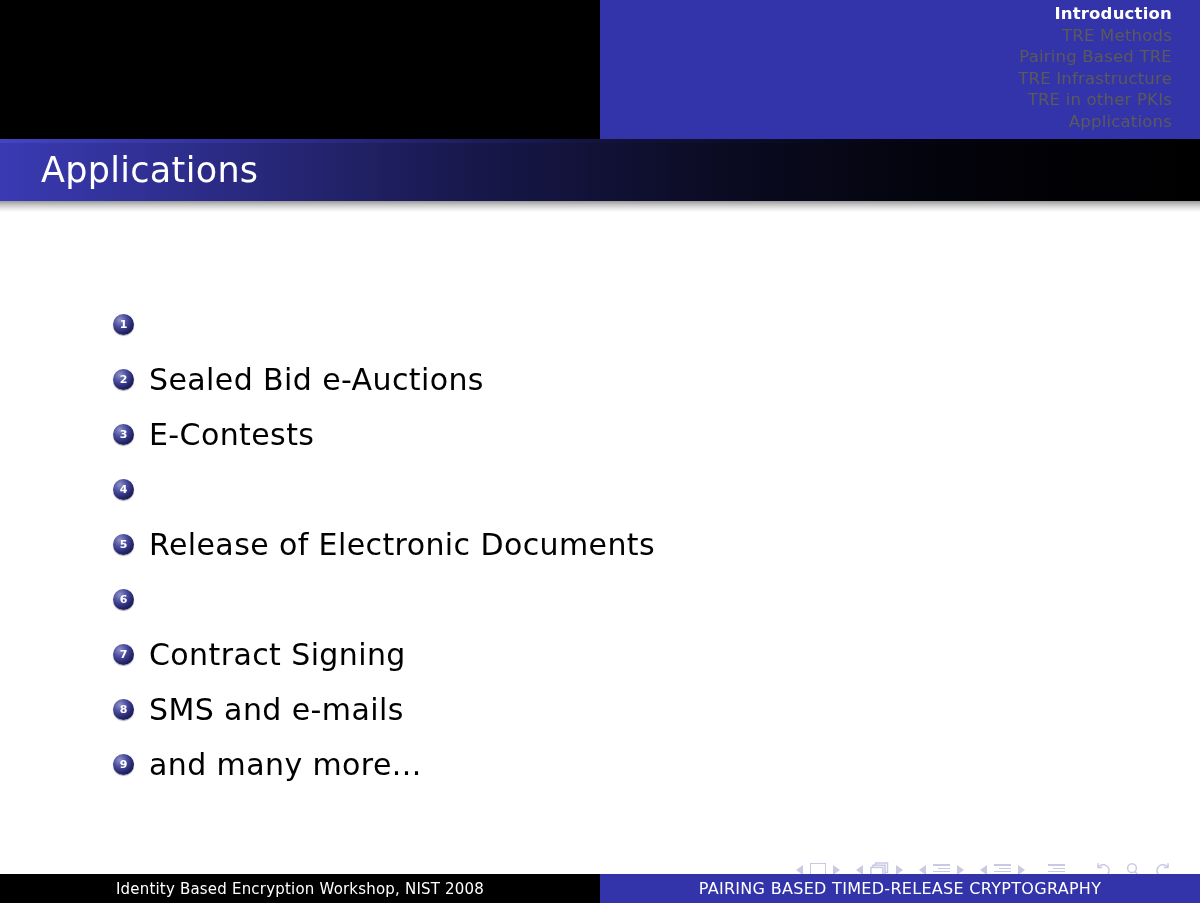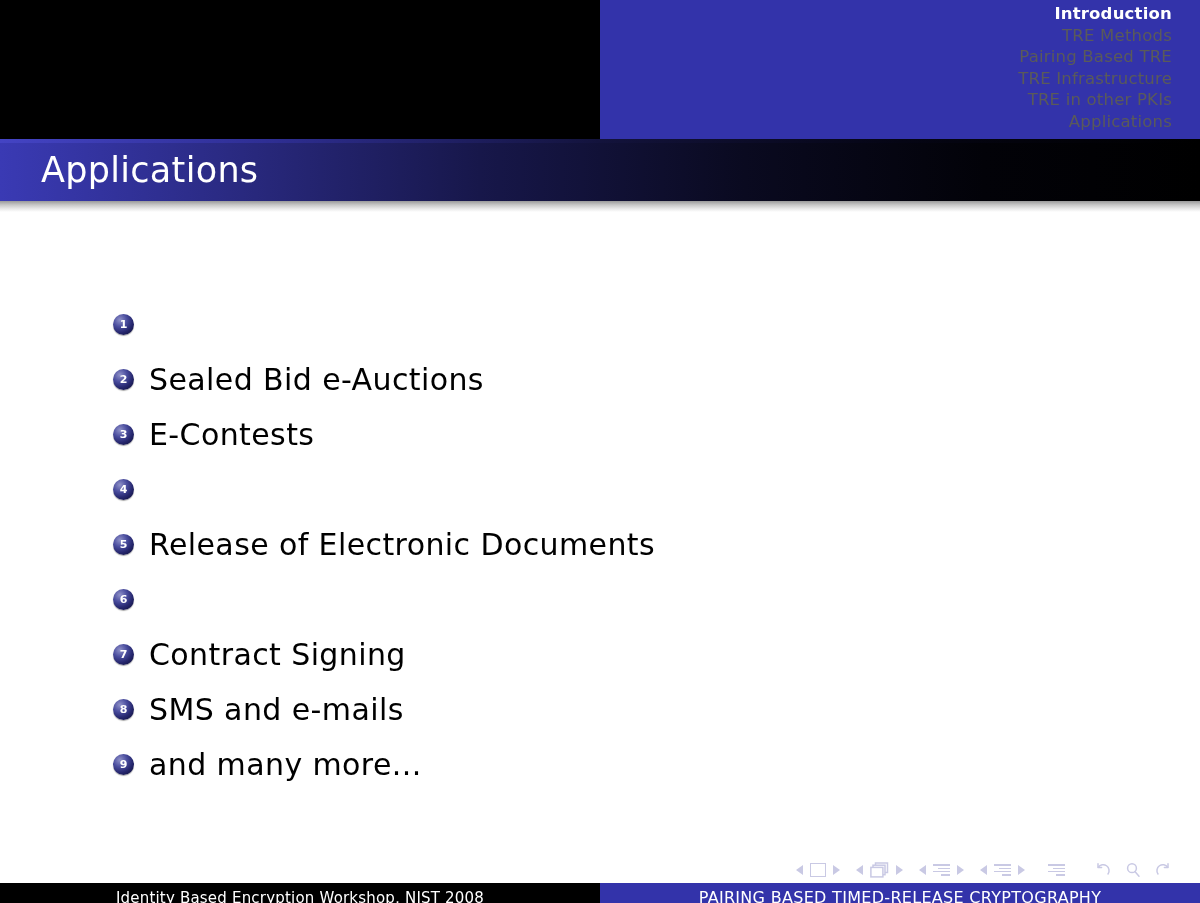--- a/index.html
+++ b/index.html
@@ -186,21 +186,21 @@
   .lines-sym i:nth-child(2) { width: 72%; margin-left: auto; }
   .lines-sym i:nth-child(3) { width: 100%; }
   .lines-sym i:nth-child(4) { width: 55%; margin-left: auto; }
 
   
   .footer {
     position: absolute;
     left: 0;
     bottom: 0;
     width: 1200px;
-    height: 20px;
+    height: 29px;
     display: flex;
   }
   .footer-left {
     width: 600px;
     height: 29px;
     background: #000000;
     display: flex;
     align-items: center;
     justify-content: center;
   }

